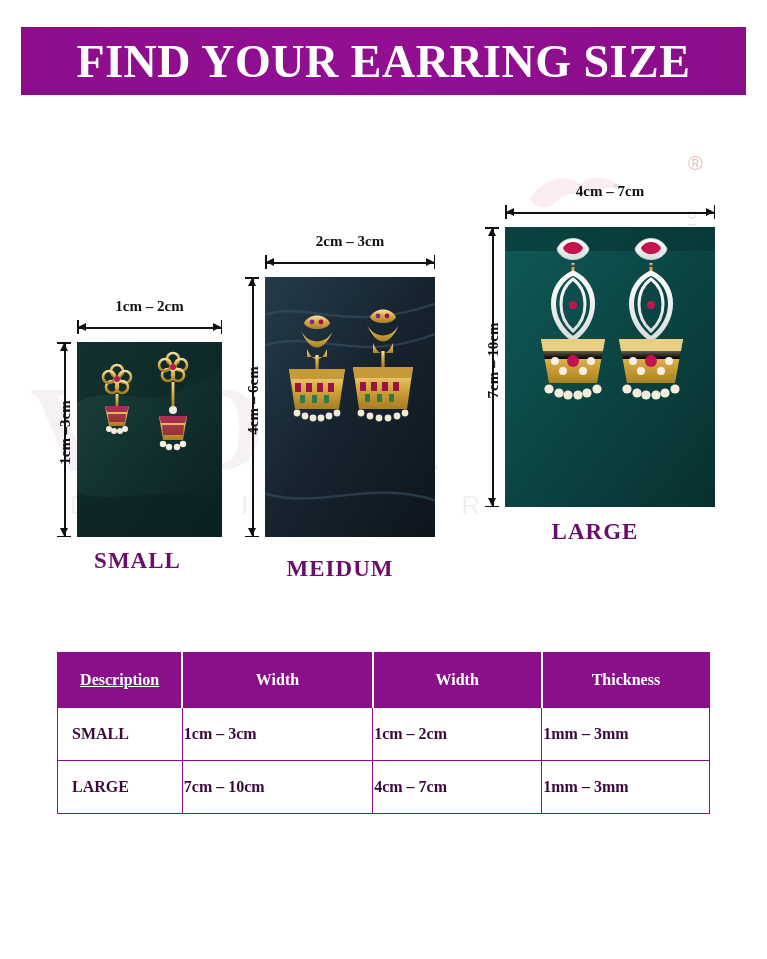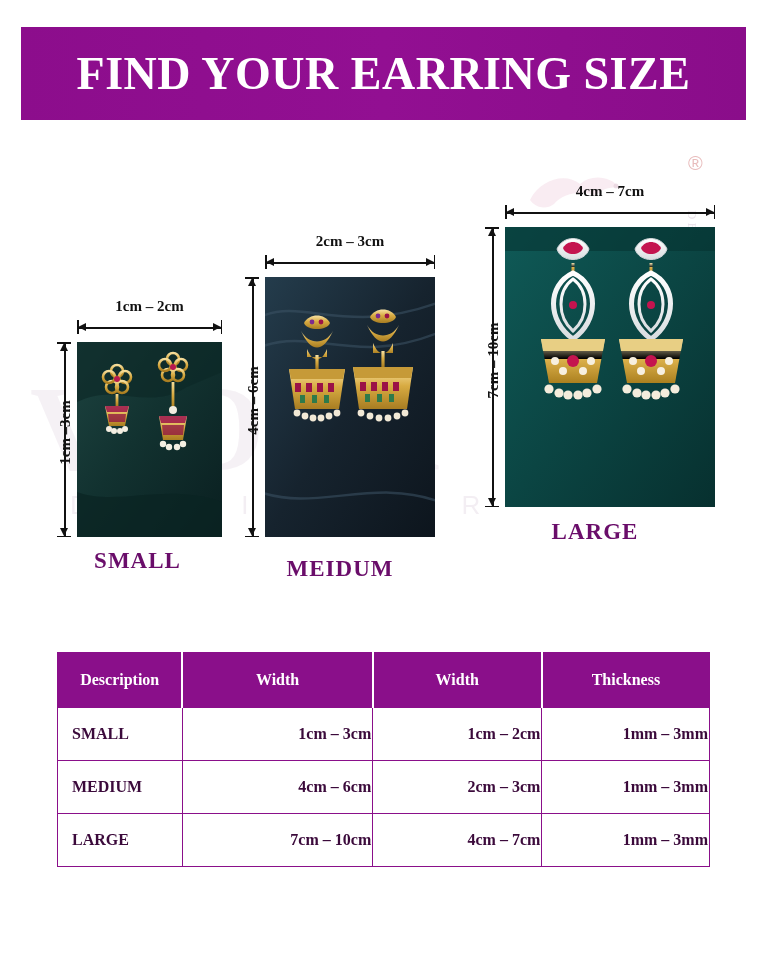--- a/index.html
+++ b/index.html
@@ -14,21 +14,21 @@
     position: relative;
     overflow: hidden;
   }
 
   
   .header-band {
     position: absolute;
     left: 21px;
     top: 27px;
     width: 725px;
-    height: 93px;
+    height: 68px;
     background: #8a0f8a;
     background: linear-gradient(90deg,#8c0d8c 0%, #920f92 50%, #8a0d8a 100%);
     display: flex;
     align-items: center;
     justify-content: center;
   }
   .header-title {
     color: #ffffff;
     font-family: "Liberation Serif", serif;
     font-weight: bold;
@@ -220,31 +220,31 @@
     font-weight: bold;
     font-size: 16px;
     height: 52px;
     border: 1px solid #8a0f8a;
     border-right: 2px solid #ffffff;
   }
   .size-table th:last-child { border-right: 1px solid #8a0f8a; }
   .size-table td {
     border: 1px solid #8a0f8a;
     height: 50px;
-    text-align: right;
+    text-align: left;
     font-size: 16px;
     font-weight: bold;
     color: #3b0a3b;
   }
   .size-table td.name-cell {
     color: #3b0a3b;
     padding-left: 14px;
     text-align: left;
   }
-  .col-0 { width: 123px; }
+  .col-0 { width: 123px; text-decoration: underline; }
   .col-1 { width: 192px; }
   .col-2 { width: 170px; margin-left: 10px; }
   .col-3 { width: 168px; }
 
   
   .earring-svg { position: absolute; left: 0; top: 0; }
 </style>
 </head>
 <body>
 
@@ -567,25 +567,19 @@
     </tr>
   </thead>
   <tbody>
     <tr>
       <td class="name-cell">SMALL</td>
       <td>1cm – 3cm</td>
       <td>1cm – 2cm</td>
       <td>1mm – 3mm</td>
     </tr>
     <tr>
-      <td class="name-cell">MEDIUM</td>
-      <td>4cm – 6cm</td>
-      <td>2cm – 3cm</td>
-      <td>1mm – 3mm</td>
-    </tr>
-    <tr>
       <td class="name-cell">LARGE</td>
       <td>7cm – 10cm</td>
       <td>4cm – 7cm</td>
       <td>1mm – 3mm</td>
     </tr>
   </tbody>
 </table>
 
 </body></html>

